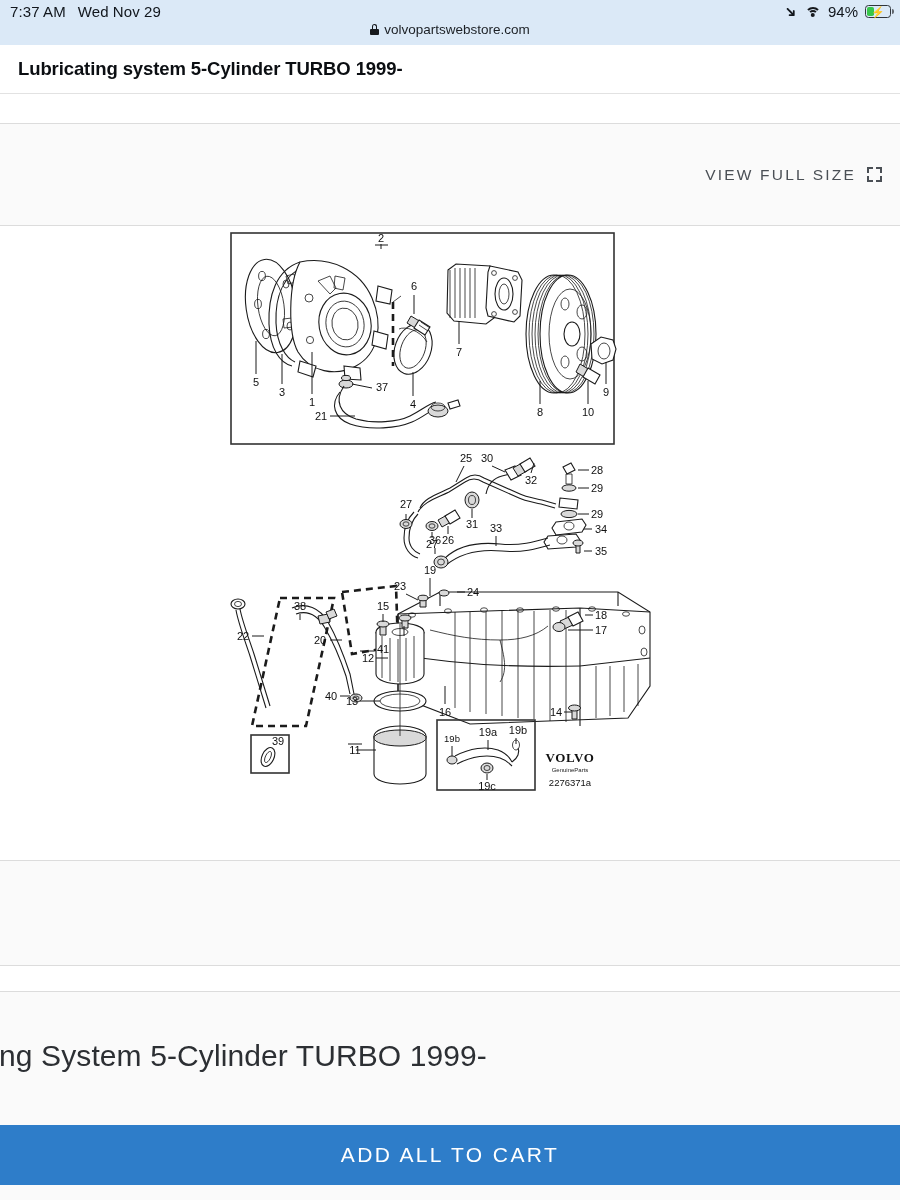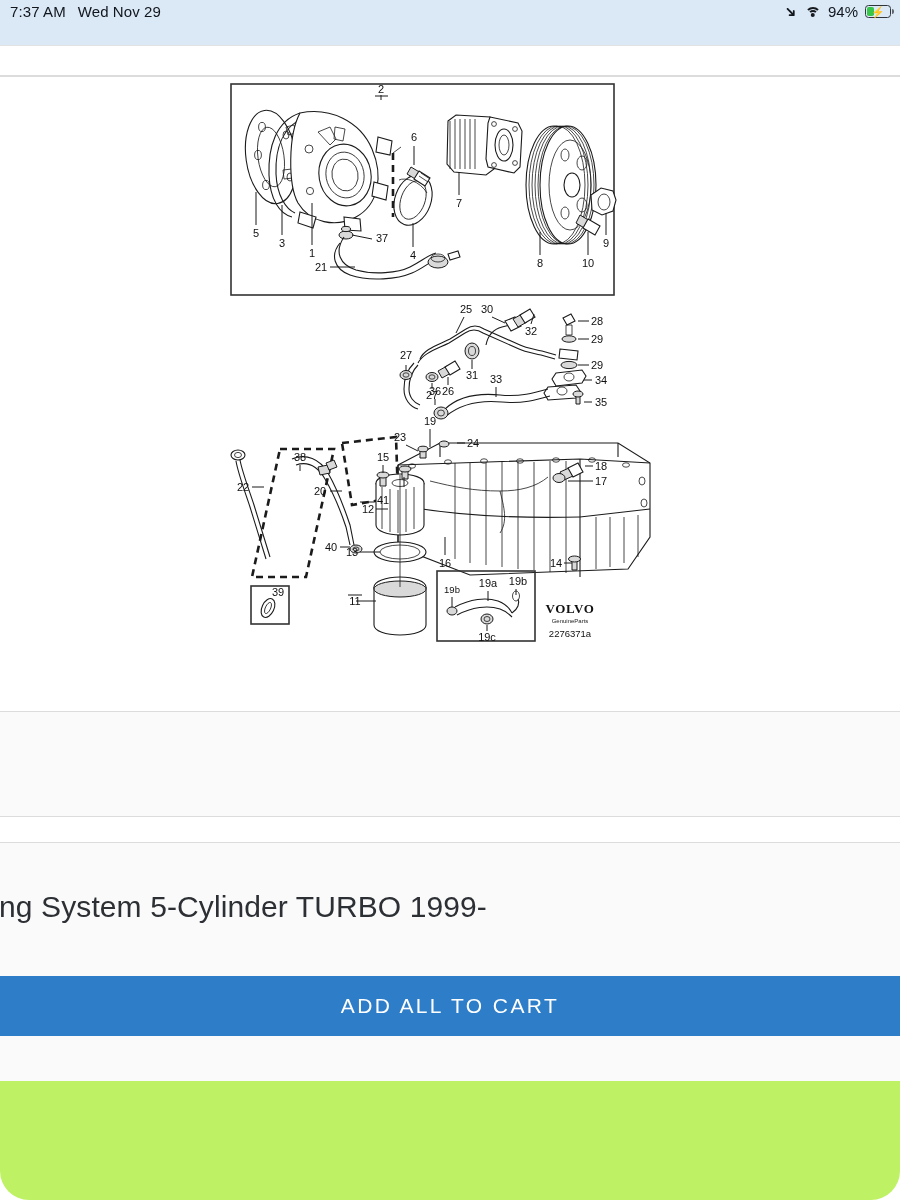--- a/index.html
+++ b/index.html
@@ -11,22 +11,21 @@
     width: 900px;
     height: 1200px;
     font-family: "Liberation Sans", sans-serif;
     overflow: hidden;
     position: relative;
   }
   .page {
     width: 900px;
     height: 1200px;
     position: relative;
-    background: #bef264;
-    border-radius: 29px;
+    background: #0f172a;
   }
 
   
   .statusbar {
     height: 45px;
     background: #dbe9f7;
     position: relative;
     width: 100%;
     box-sizing: border-box;
   }
@@ -234,26 +233,47 @@
         <span class="a"></span>
           <span class="b"></span>
           <span class="c"></span>
       </span>
       <span>94%</span>
       <span class="battery">
         <span class="fill"></span>
           <span class="bolt">⚡</span>
       </span>
     </div>
+    <div class="sb-url">
+      <span class="lock-ic">
+          <b></b>
+          <i></i>
+        </span>
+      <span>volvopartswebstore.com</span>
+    </div>
   </div>
 
+  <div class="title-bar">
+    <h1>Lubricating system 5-Cylinder TURBO 1999-</h1>
+  </div>
   <div class="hr"></div>
   <div style="height:29px;background:#ffffff;"></div>
   <div class="hr-strong"></div>
 
+  <div class="vfs-band">
+    <div class="vfs">
+      <span>VIEW FULL SIZE</span>
+      <span class="expand-ic">
+        <i class="tl"></i>
+          <i class="tr"></i>
+          <i class="bl"></i>
+          <i class="br"></i>
+      </span>
+    </div>
+  </div>
   <div class="hr-strong"></div>
 
   <div class="diagram-area">
     <svg class="diagram-svg" width="900" height="634" viewBox="0 0 900 634">
       <defs>
         <style>
           .ln { fill:none; stroke:#1b1b1b; stroke-width:1.1; }
           .ln2 { fill:none; stroke:#1b1b1b; stroke-width:0.8; }
           .fillw { fill:#ffffff; stroke:#1b1b1b; stroke-width:1.1; }
           .fillg { fill:#efefef; stroke:#1b1b1b; stroke-width:1; }

